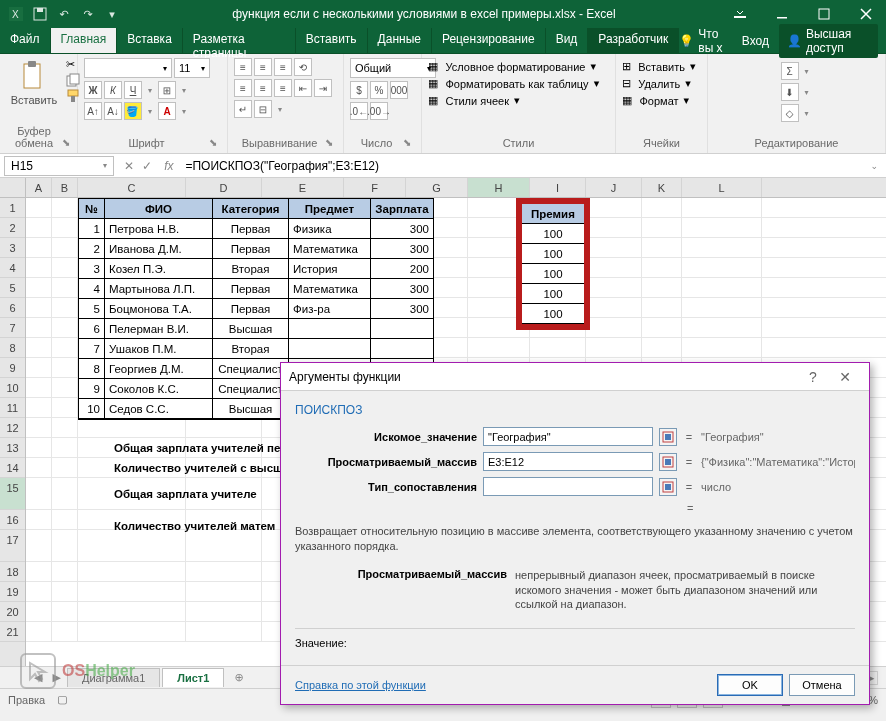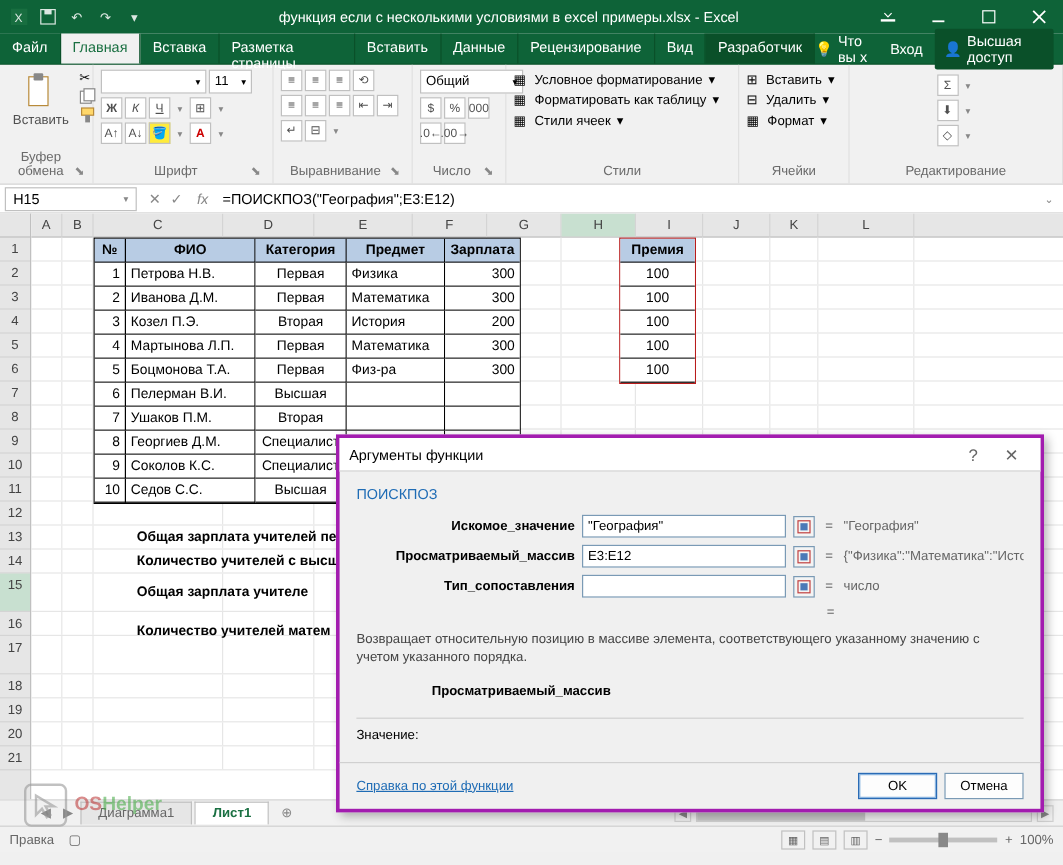--- a/index.html
+++ b/index.html
@@ -58,29 +58,29 @@
 .dt-row:last-child .dt-cell { }
 .dt-cell.hdr { background: #b8cce4; font-weight: bold; justify-content: center; }
 .dt-cell.num { justify-content: flex-end; }
 .dt-cell.ctr { justify-content: center; }
 .dt-cell.w-no { width: 26px; }
 .dt-cell.w-fio { width: 108px; }
 .dt-cell.w-cat { width: 76px; }
 .dt-cell.w-sub { width: 82px; }
 .dt-cell.w-sal { width: 62px; border-right: none; }
 
-.bonus-table { position: absolute; top: 20px; left: 490px; border: 1px solid #b91c1c; }
+.bonus-table { position: absolute; top: 20px; left: 490px; border: 6px solid #b91c1c; }
 .bonus-cell { border-bottom: 1px solid #000; width: 62px; height: 20px; font-size: 11.5px; display: flex; align-items: center; justify-content: center; background: #fff; }
 .bonus-cell.hdr { background: #b8cce4; font-weight: bold; }
 
 .summary-labels { position: absolute; left: 88px; font-size: 11.5px; font-weight: bold; }
 .summary-row { height: 20px; display: flex; align-items: center; white-space: nowrap; }
 .summary-row.tall { height: 32px; }
 
-.dialog { position: absolute; left: 280px; top: 362px; width: 590px; background: #f0f0f0; border: 3px solid #a21caf; box-shadow: 3px 3px 8px rgba(0,0,0,0.3); z-index: 100; font-size: 11px; }
+.dialog { position: absolute; left: 280px; top: 362px; width: 590px; background: #f0f0f0; border: 1px solid #a21caf; box-shadow: 3px 3px 8px rgba(0,0,0,0.3); z-index: 100; font-size: 11px; }
 .dlg-title { height: 28px; background: #fff; display: flex; align-items: center; padding: 0 8px; border-bottom: 1px solid #d0d0d0; }
 .dlg-title .text { flex: 1; font-size: 12px; }
 .dlg-title .dlg-btn { width: 32px; text-align: center; font-size: 14px; color: #666; }
 .dlg-body { padding: 8px 14px; }
 .dlg-fname { color: #1f6cb5; font-size: 12px; padding: 4px 0 10px; }
 .dlg-args { }
 .dlg-arg-row { display: flex; align-items: center; gap: 6px; margin-bottom: 6px; }
 .dlg-arg-label { width: 182px; text-align: right; font-weight: bold; font-size: 11px; }
 .dlg-arg-input { width: 170px; height: 19px; border: 1px solid #7a9ab5; background: #fff; padding: 0 4px; font-size: 11px; }
 .dlg-arg-ref { width: 18px; height: 18px; border: 1px solid #7a9ab5; background: #f4f4f4; display: flex; align-items: center; justify-content: center; }
@@ -853,20 +853,21 @@
             </svg>
           </span>
         <span class="dlg-arg-eq">=</span>
         <span class="dlg-arg-result">число</span>
       </div>
     </div>
     <div class="dlg-eq-line">=</div>
     <div class="dlg-desc">Возвращает относительную позицию в массиве элемента, соответствующего указанному значению с учетом указанного порядка.</div>
     <div class="dlg-param-desc">
       <div class="pname">Просматриваемый_массив</div>
+      <div class="pdesc">непрерывный диапазон ячеек, просматриваемый в поиске искомого значения - может быть диапазоном значений или ссылкой на диапазон.</div>
     </div>
     <div class="dlg-result">Значение:</div>
   </div>
   <div class="dlg-footer">
     <a class="dlg-help">Справка по этой функции</a>
     <button class="dlg-btn2 primary">OK</button>
     <button class="dlg-btn2">Отмена</button>
   </div>
 </div>
 

